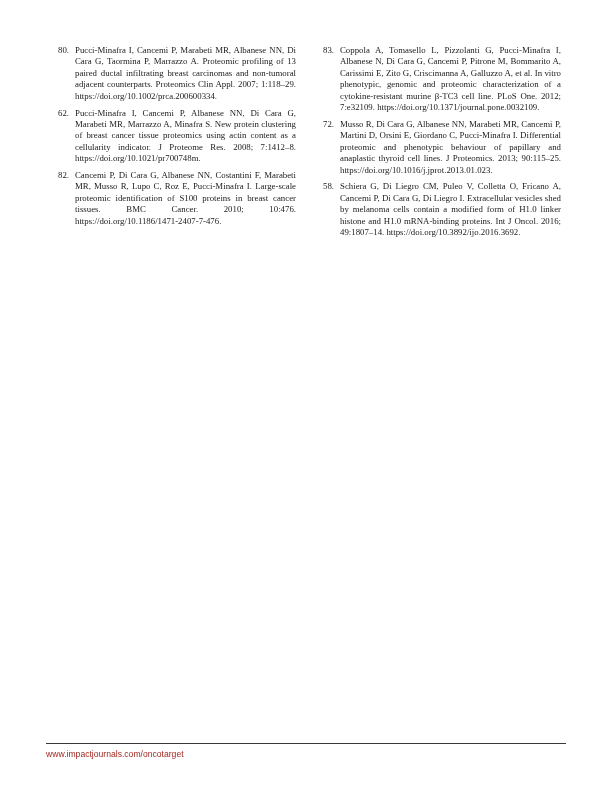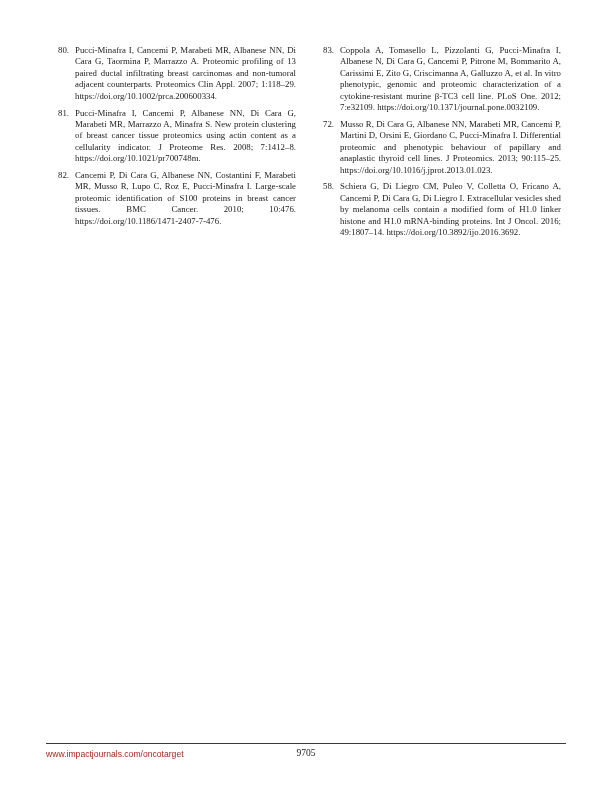--- a/index.html
+++ b/index.html
@@ -78,21 +78,21 @@
 </head>
 <body>
 
 <div class="columns">
   <div class="col">
       <div class="ref">
         <span class="ref-num">80.</span>
         <span class="ref-text">Pucci-Minafra I, Cancemi P, Marabeti MR, Albanese NN, Di Cara G, Taormina P, Marrazzo A. Proteomic profiling of 13 paired ductal infiltrating breast carcinomas and non-tumoral adjacent counterparts. Proteomics Clin Appl. 2007; 1:118–29. https://doi.org/10.1002/prca.200600334.</span>
       </div>
       <div class="ref">
-        <span class="ref-num">81.</span>
+        <span class="ref-num">62.</span>
         <span class="ref-text">Pucci-Minafra I, Cancemi P, Albanese NN, Di Cara G, Marabeti MR, Marrazzo A, Minafra S. New protein clustering of breast cancer tissue proteomics using actin content as a cellularity indicator. J Proteome Res. 2008; 7:1412–8. https://doi.org/10.1021/pr700748m.</span>
       </div>
       <div class="ref">
         <span class="ref-num">82.</span>
         <span class="ref-text">Cancemi P, Di Cara G, Albanese NN, Costantini F, Marabeti MR, Musso R, Lupo C, Roz E, Pucci-Minafra I. Large-scale proteomic identification of S100 proteins in breast cancer tissues. BMC Cancer. 2010; 10:476. https://doi.org/10.1186/1471-2407-7-476.</span>
       </div>
     </div>
   <div class="col">
       <div class="ref">
         <span class="ref-num">83.</span>
@@ -106,15 +106,14 @@
         <span class="ref-num">58.</span>
         <span class="ref-text">Schiera G, Di Liegro CM, Puleo V, Colletta O, Fricano A, Cancemi P, Di Cara G, Di Liegro I. Extracellular vesicles shed by melanoma cells contain a modified form of H1.0 linker histone and H1.0 mRNA-binding proteins. Int J Oncol. 2016; 49:1807–14. https://doi.org/10.3892/ijo.2016.3692.</span>
       </div>
     </div>
 </div>
 
 <div class="footer-rule"></div>
 
 <div class="footer">
   <span class="footer-left">www.impactjournals.com/oncotarget</span>
-  <span class="footer-center">9705</span>
   <span class="footer-right">Oncotarget</span>
 </div>
 
 </body></html>

